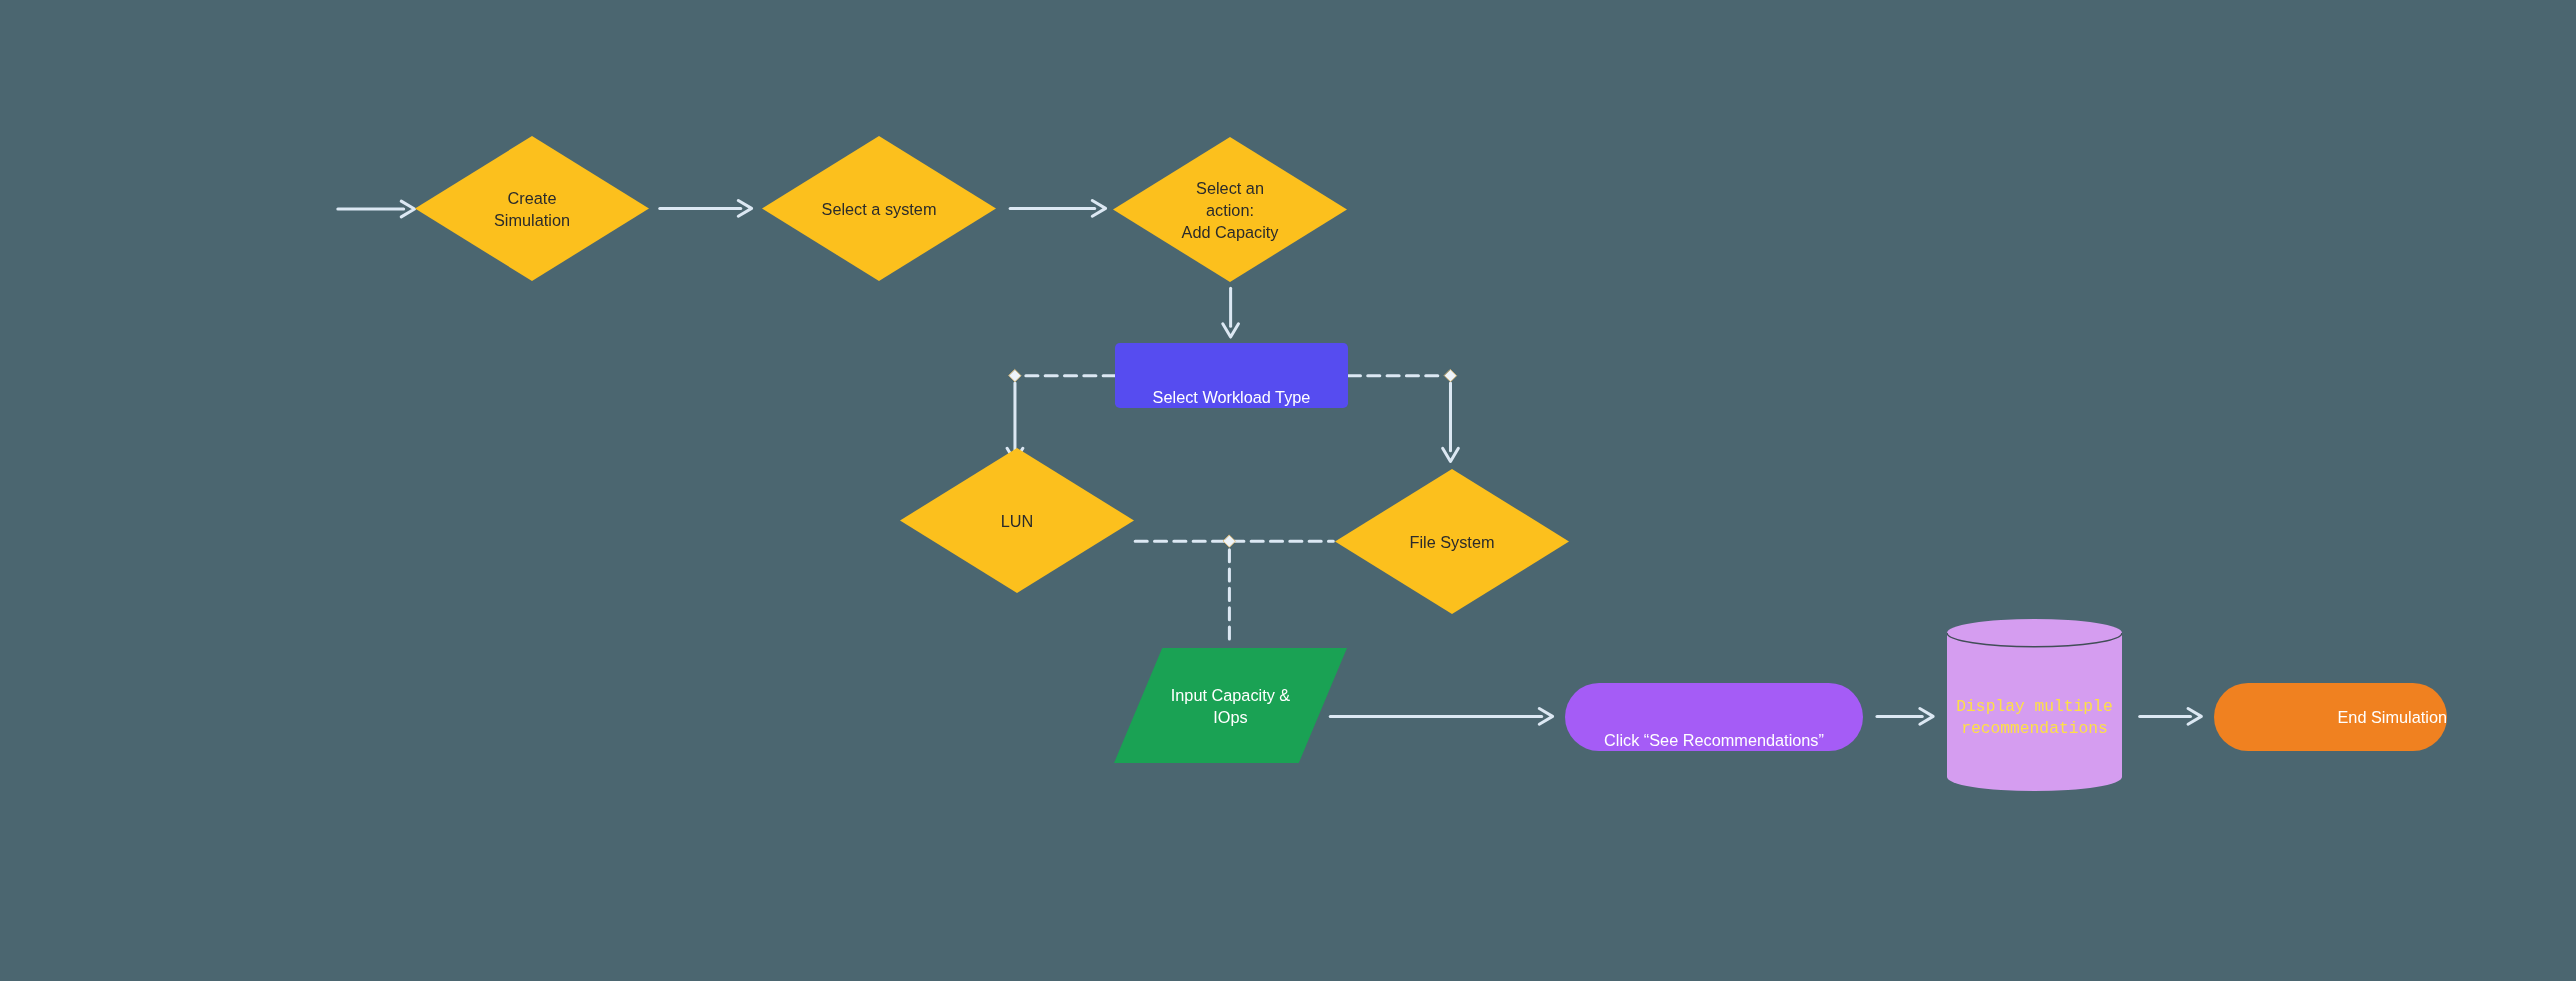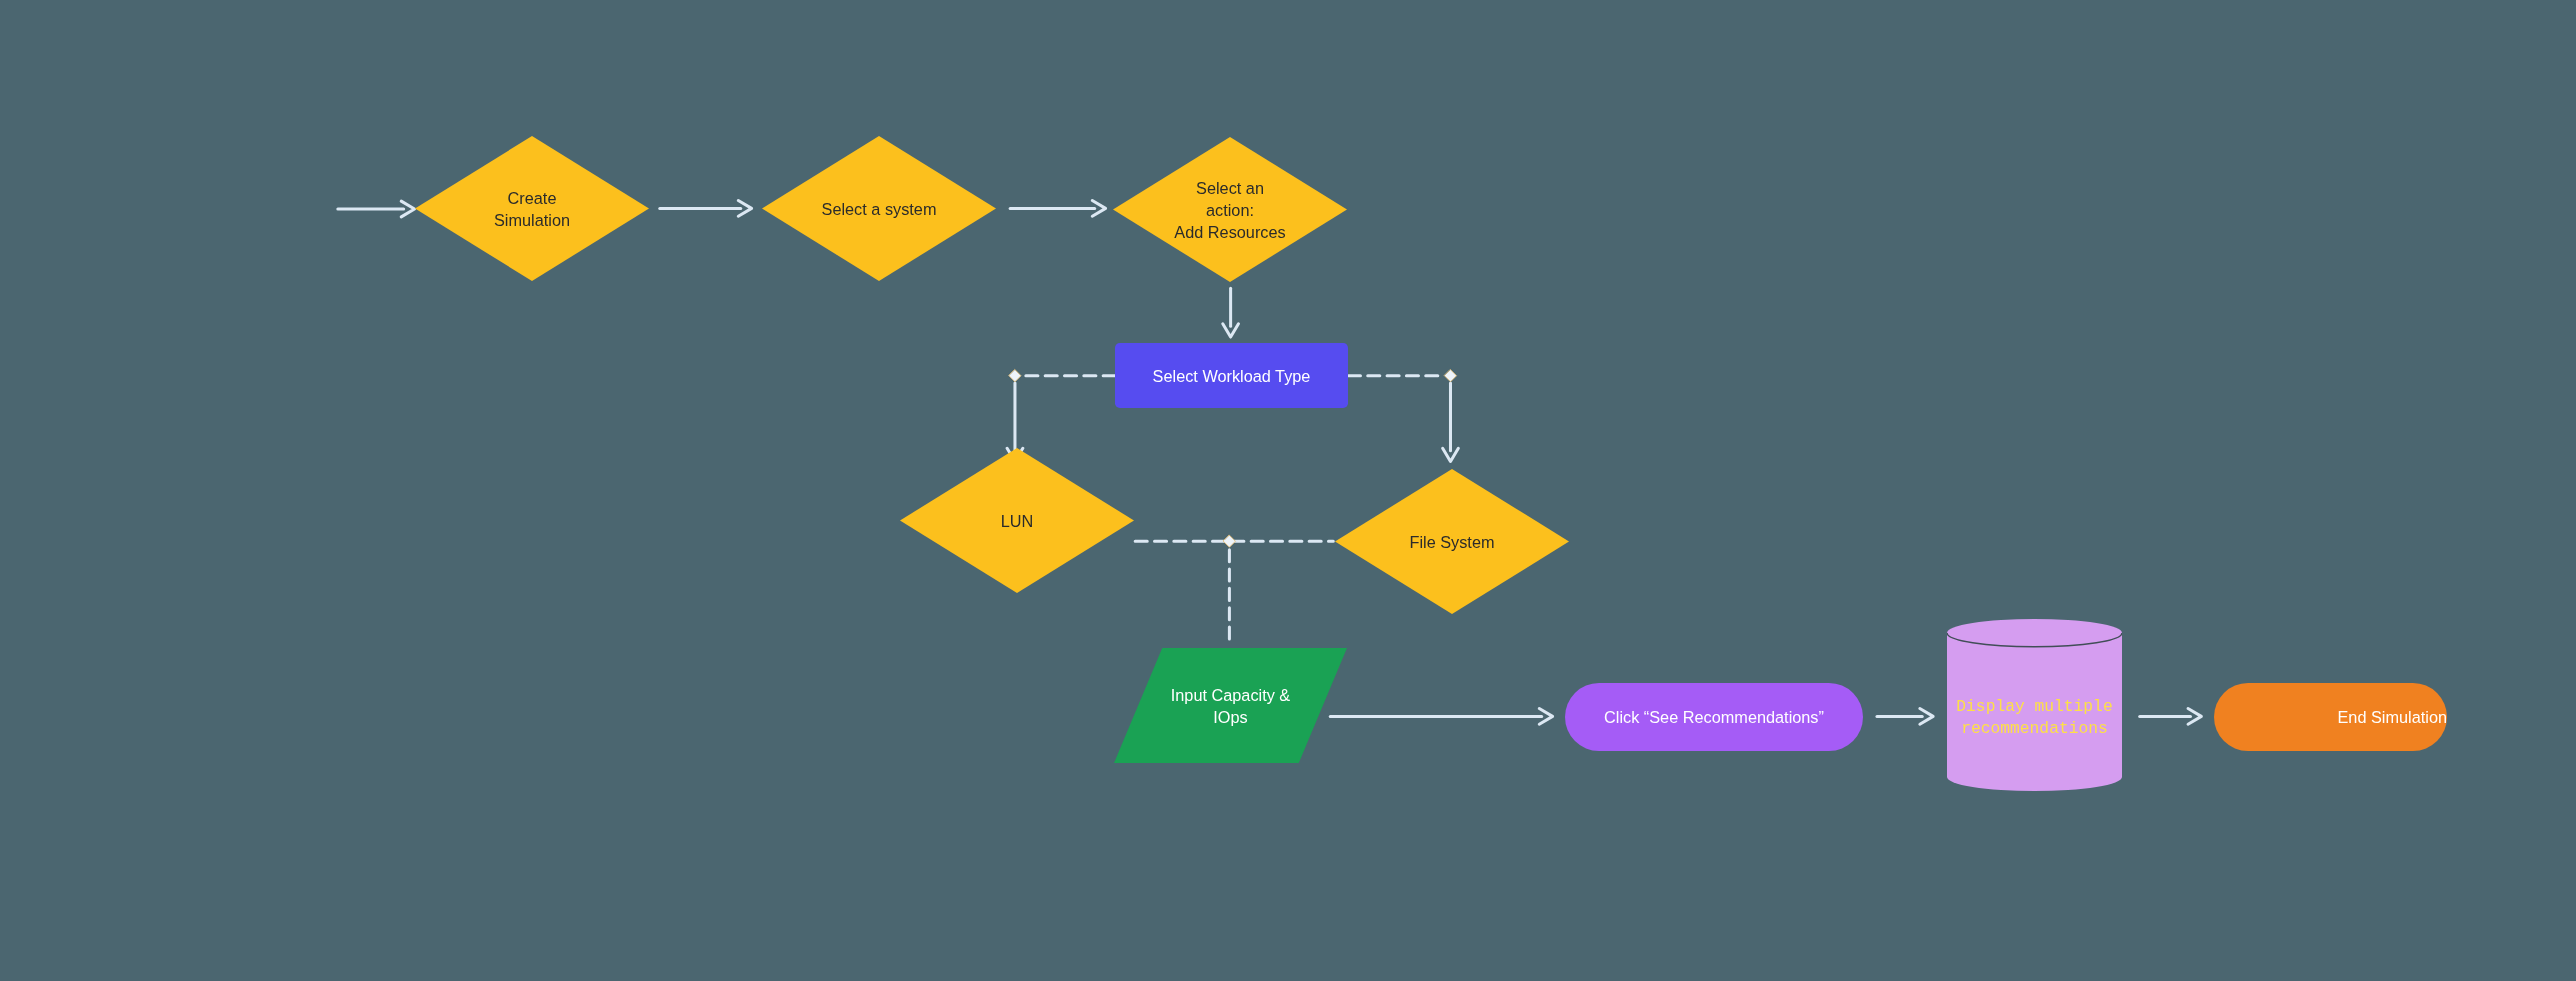--- a/index.html
+++ b/index.html
@@ -20,21 +20,21 @@
   }
   .lbl{display:block;}
   .line{display:block;}
   .pill{border-radius:39px;color:#ffffff;}
   .purple{background:#a55cf6;}
   .orange{background:#f08120;justify-content:flex-end;}
   .diamond{
     background:#fcc01d;color:#2b2b2b;
     clip-path:polygon(50% 0,100% 50%,50% 100%,0 50%);
   }
-  .proc-rect{background:#564cf0;color:#ffffff;border-radius:4.8px;}
+  .proc-rect{background:#564cf0;color:#ffffff;border-radius:4.8px;align-items:flex-end;}
   .para{
     background:#1aa254;color:#ffffff;
     clip-path:polygon(20.7% 0,100% 0,79.3% 100%,0 100%);
   }
   .cyl{color:#fde047;font-family:Liberation Mono, monospace;}
   .cyl .lbl{position:relative;z-index:2;padding-top:26.6px;}
   .cyl svg{position:absolute;left:0;top:0;z-index:1;}
 </style>
 </head>
 <body>
@@ -103,21 +103,21 @@
   </div>
 
   <div class="node diamond" style="left:762px;top:136px;width:234px;height:145px;">
     <span class="lbl">Select a system</span>
   </div>
 
   <div class="node diamond" style="left:1113px;top:137px;width:234px;height:145px;">
     <span class="lbl">
       <span class="line">Select an</span>
       <span class="line">action:</span>
-      <span class="line">Add Resources</span>
+      <span class="line">Add Capacity</span>
     </span>
   </div>
 
   <div class="node proc-rect" style="left:1115px;top:343px;width:233px;height:65px;">
     <span class="lbl">Select Workload Type</span>
   </div>
 
   <div class="node diamond" style="left:900px;top:448px;width:234px;height:145px;">
     <span class="lbl">LUN</span>
   </div>
@@ -126,21 +126,21 @@
     <span class="lbl">File System</span>
   </div>
 
   <div class="node para" style="left:1114px;top:648px;width:233px;height:115px;">
     <span class="lbl">
       <span class="line">Input Capacity &amp;</span>
       <span class="line">IOps</span>
     </span>
   </div>
 
-  <div class="node pill purple" style="left:1565px;top:683px;width:298px;height:68px;">
+  <div class="node pill purple" style="left:1565px;top:683px;width:298px;height:68px;align-items:flex-end;">
     <span class="lbl">Click “See Recommendations”</span>
   </div>
 
   <div class="node cyl" style="left:1947px;top:619px;width:175px;height:172px;">
     <svg width="175" height="172" viewBox="0 0 290 285">
       <path d="M0 23 A145 23 0 0 1 290 23 V262 A145 23 0 0 1 0 262 Z" fill="#d59df0"></path>
       <path d="M0 23 A145 23 0 0 0 290 23" fill="none" stroke="#414e57" stroke-width="2.5"></path>
     </svg>
     <span class="lbl">
       <span class="line">Display multiple</span>

